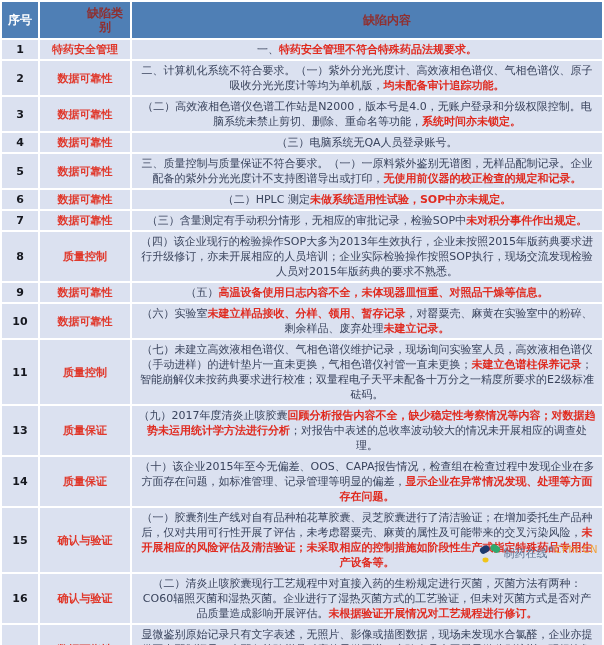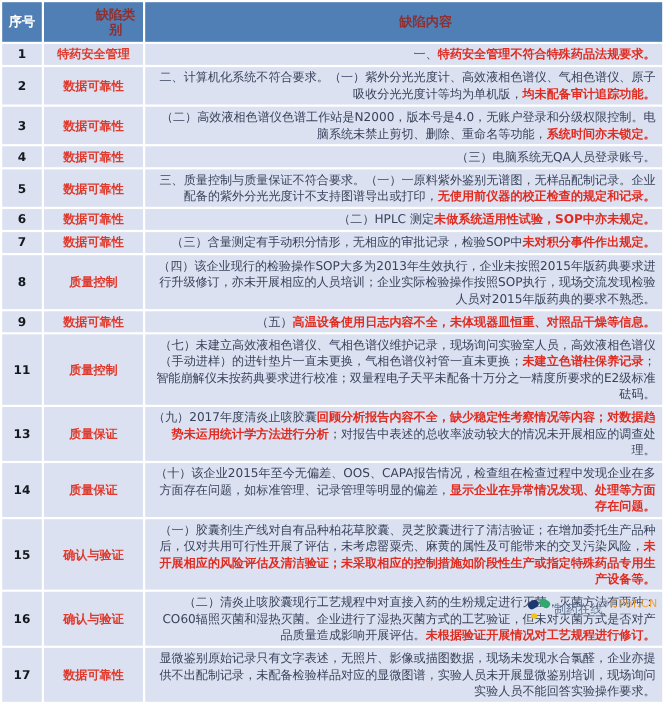--- a/index.html
+++ b/index.html
@@ -21,21 +21,21 @@
   td{
     background:#dbe1f0;vertical-align:middle;padding:2px 4px;
     font-size:11px;line-height:15px;
   }
   td.c-num{
     text-align:center;font-weight:bold;color:#16181f;font-size:11px;
   }
   td.c-cat{
     text-align:center;font-weight:bold;color:#e0382b;font-size:11px;
   }
-  td.c-body{color:#39435c;text-align:right;padding:2px 6px;}
+  td.c-body{color:#39435c;text-align:center;padding:2px 6px;}
   span.tx{color:#39435c;}
   span.hl{color:#e02b20;font-weight:bold;}
   .watermark{
     position:absolute;right:6px;top:543px;display:flex;align-items:flex-start;gap:3px;
     background:transparent;
   }
   .wm-text{display:flex;flex-direction:row;line-height:13px;}
   .wm-brand{font-size:11px;color:#5d7291;}
   .wm-reg{font-size:7px;color:#5d7291;vertical-align:super;}
   .wm-domain{font-size:10px;font-weight:normal;color:#f0a23c;letter-spacing:0.5px;text-align:center;}
@@ -97,20 +97,25 @@
           <td class="c-num">8</td>
           <td class="c-cat">质量控制</td>
           <td class="c-body"><span class="tx">（四）该企业现行的检验操作SOP大多为2013年生效执行，企业未按照2015年版药典要求进行升级修订，亦未开展相应的人员培训；企业实际检验操作按照SOP执行，现场交流发现检验人员对2015年版药典的要求不熟悉。</span></td>
         </tr>
         <tr>
           <td class="c-num">9</td>
           <td class="c-cat">数据可靠性</td>
           <td class="c-body"><span class="tx">（五）</span><span class="hl">高温设备使用日志内容不全，未体现器皿恒重、对照品干燥等信息。</span></td>
         </tr>
         <tr>
+          <td class="c-num">10</td>
+          <td class="c-cat">数据可靠性</td>
+          <td class="c-body"><span class="tx">（六）实验室</span><span class="hl">未建立样品接收、分样、领用、暂存记录</span><span class="tx">，对罂粟壳、麻黄在实验室中的粉碎、剩余样品、废弃处理</span><span class="hl">未建立记录。</span></td>
+        </tr>
+        <tr>
           <td class="c-num">11</td>
           <td class="c-cat">质量控制</td>
           <td class="c-body"><span class="tx">（七）未建立高效液相色谱仪、气相色谱仪维护记录，现场询问实验室人员，高效液相色谱仪（手动进样）的进针垫片一直未更换，气相色谱仪衬管一直未更换；</span><span class="hl">未建立色谱柱保养记录</span><span class="tx">；智能崩解仪未按药典要求进行校准；双量程电子天平未配备十万分之一精度所要求的E2级标准砝码。</span></td>
         </tr>
         <tr>
           <td class="c-num">13</td>
           <td class="c-cat">质量保证</td>
           <td class="c-body"><span class="tx">（九）2017年度清炎止咳胶囊</span><span class="hl">回顾分析报告内容不全，缺少稳定性考察情况等内容；对数据趋势未运用统计学方法进行分析</span><span class="tx">；对报告中表述的总收率波动较大的情况未开展相应的调查处理。</span></td>
         </tr>
         <tr>

